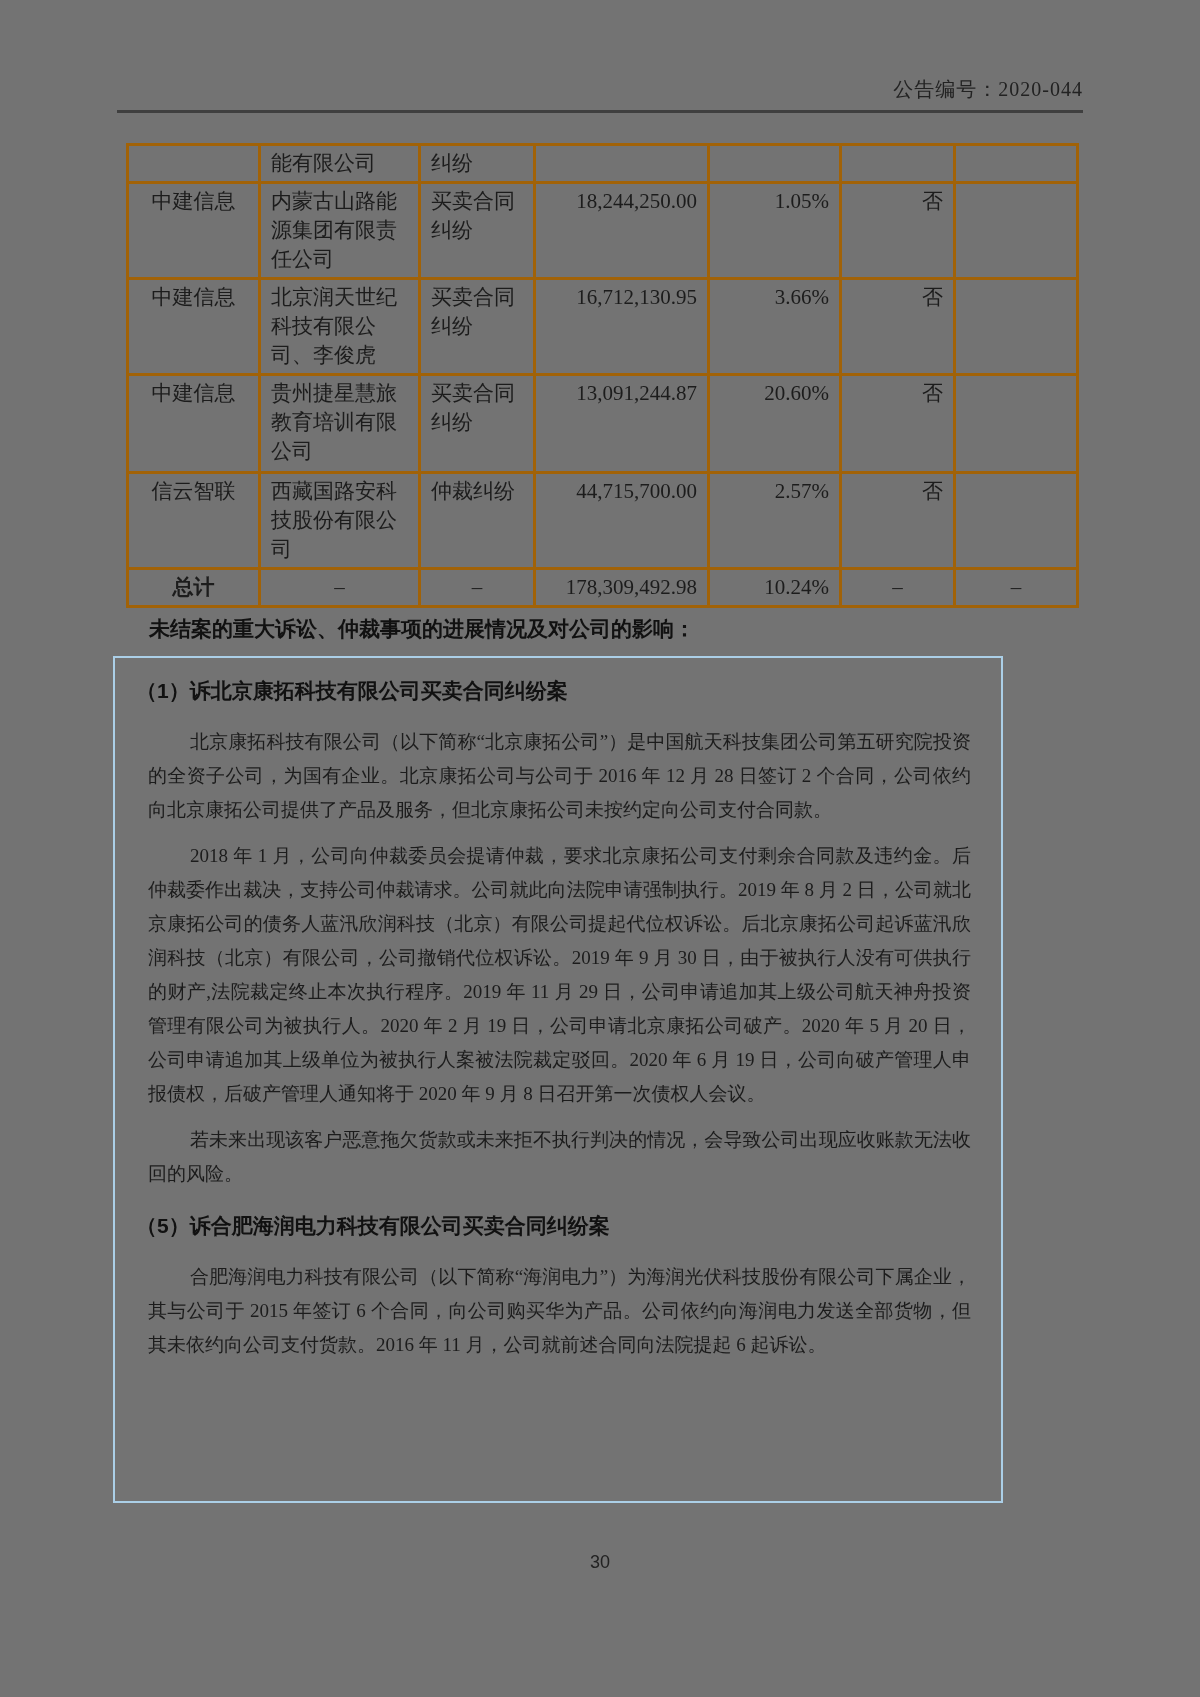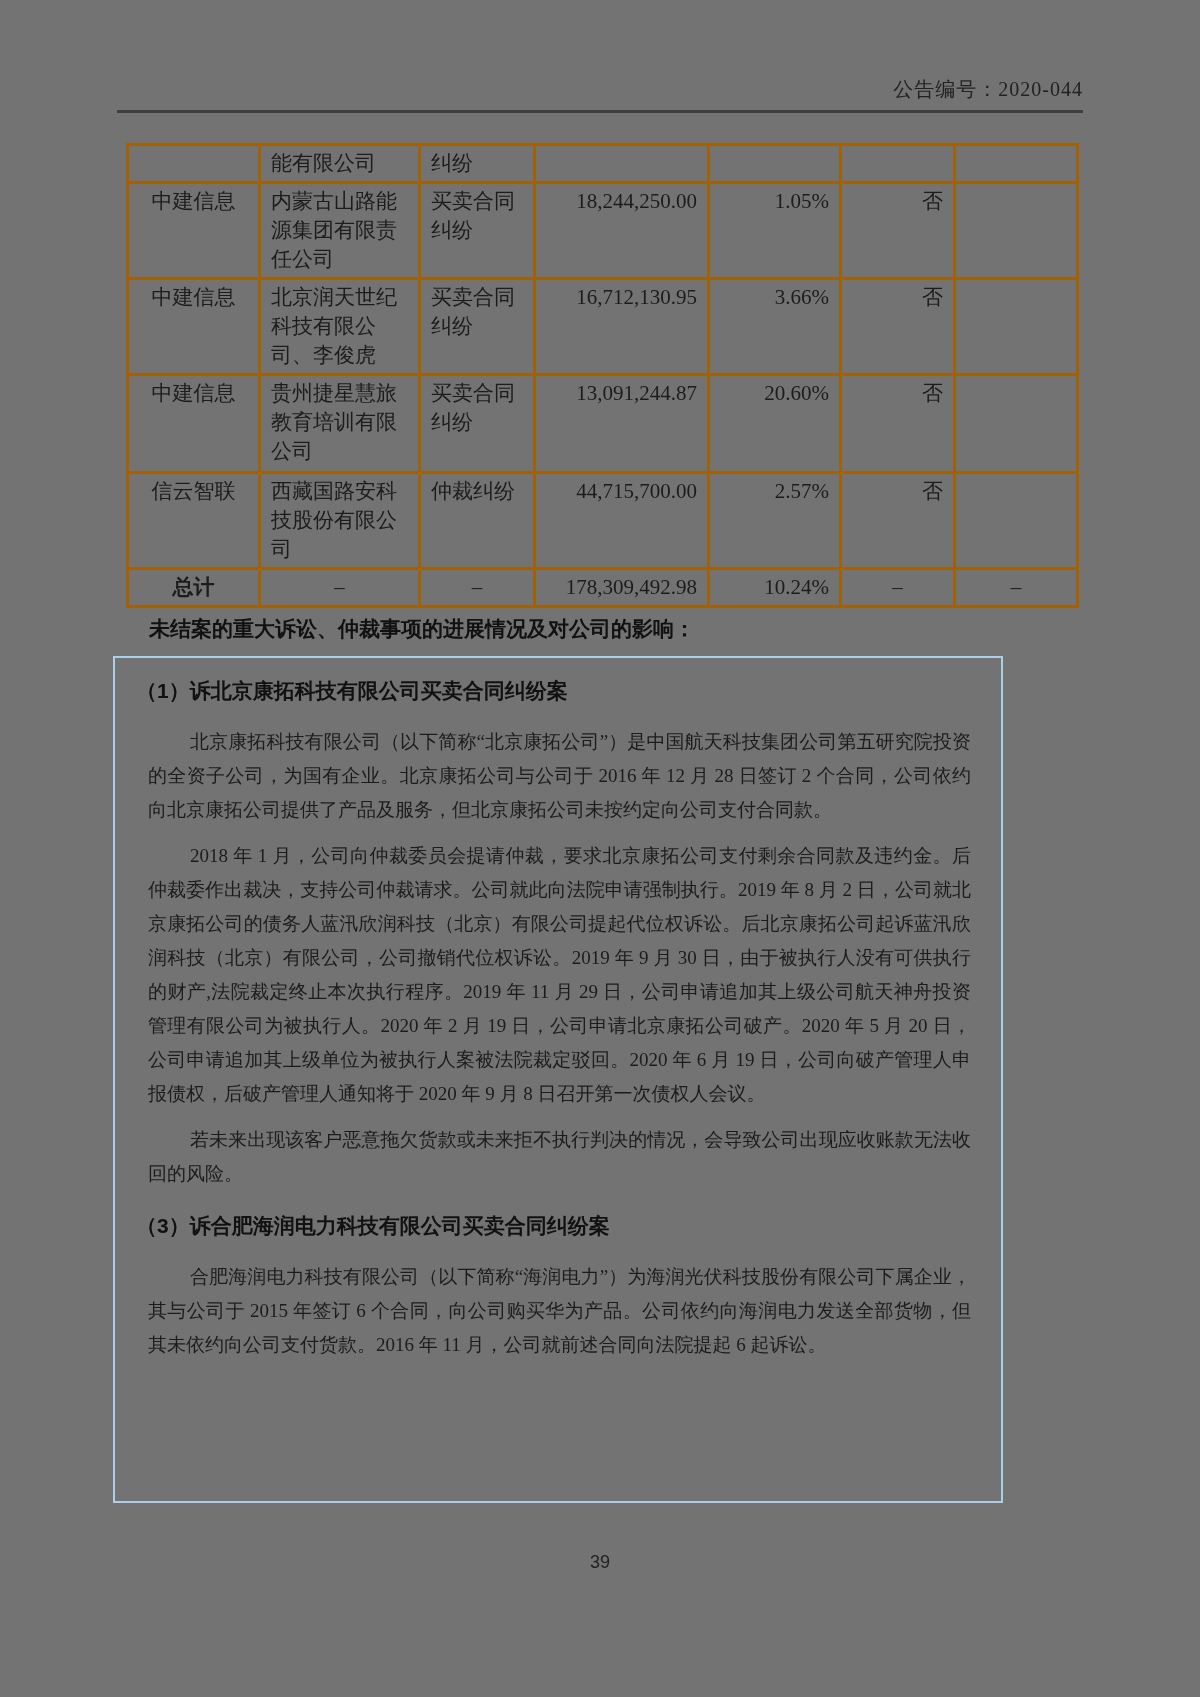--- a/index.html
+++ b/index.html
@@ -154,19 +154,19 @@
     </tbody>
   </table>
 
   <div class="section-heading">未结案的重大诉讼、仲裁事项的进展情况及对公司的影响：</div>
 
   <div class="case-box">
     <p class="case-title">（1）诉北京康拓科技有限公司买卖合同纠纷案</p>
     <p class="case-para">北京康拓科技有限公司（以下简称“北京康拓公司”）是中国航天科技集团公司第五研究院投资的全资子公司，为国有企业。北京康拓公司与公司于 2016 年 12 月 28 日签订 2 个合同，公司依约向北京康拓公司提供了产品及服务，但北京康拓公司未按约定向公司支付合同款。</p>
     <p class="case-para">2018 年 1 月，公司向仲裁委员会提请仲裁，要求北京康拓公司支付剩余合同款及违约金。后仲裁委作出裁决，支持公司仲裁请求。公司就此向法院申请强制执行。2019 年 8 月 2 日，公司就北京康拓公司的债务人蓝汛欣润科技（北京）有限公司提起代位权诉讼。后北京康拓公司起诉蓝汛欣润科技（北京）有限公司，公司撤销代位权诉讼。2019 年 9 月 30 日，由于被执行人没有可供执行的财产,法院裁定终止本次执行程序。2019 年 11 月 29 日，公司申请追加其上级公司航天神舟投资管理有限公司为被执行人。2020 年 2 月 19 日，公司申请北京康拓公司破产。2020 年 5 月 20 日，公司申请追加其上级单位为被执行人案被法院裁定驳回。2020 年 6 月 19 日，公司向破产管理人申报债权，后破产管理人通知将于 2020 年 9 月 8 日召开第一次债权人会议。</p>
     <p class="case-para">若未来出现该客户恶意拖欠货款或未来拒不执行判决的情况，会导致公司出现应收账款无法收回的风险。</p>
-    <p class="case-title">（3）诉合肥海润电力科技有限公司买卖合同纠纷案</p>
+    <p class="case-title">（5）诉合肥海润电力科技有限公司买卖合同纠纷案</p>
     <p class="case-para">合肥海润电力科技有限公司（以下简称“海润电力”）为海润光伏科技股份有限公司下属企业，其与公司于 2015  年签订 6 个合同，向公司购买华为产品。公司依约向海润电力发送全部货物，但其未依约向公司支付货款。2016 年 11 月，公司就前述合同向法院提起 6 起诉讼。</p>
   </div>
 
-  <div class="page-number">39</div>
+  <div class="page-number">30</div>
 
 </div>
 
 </body></html>

